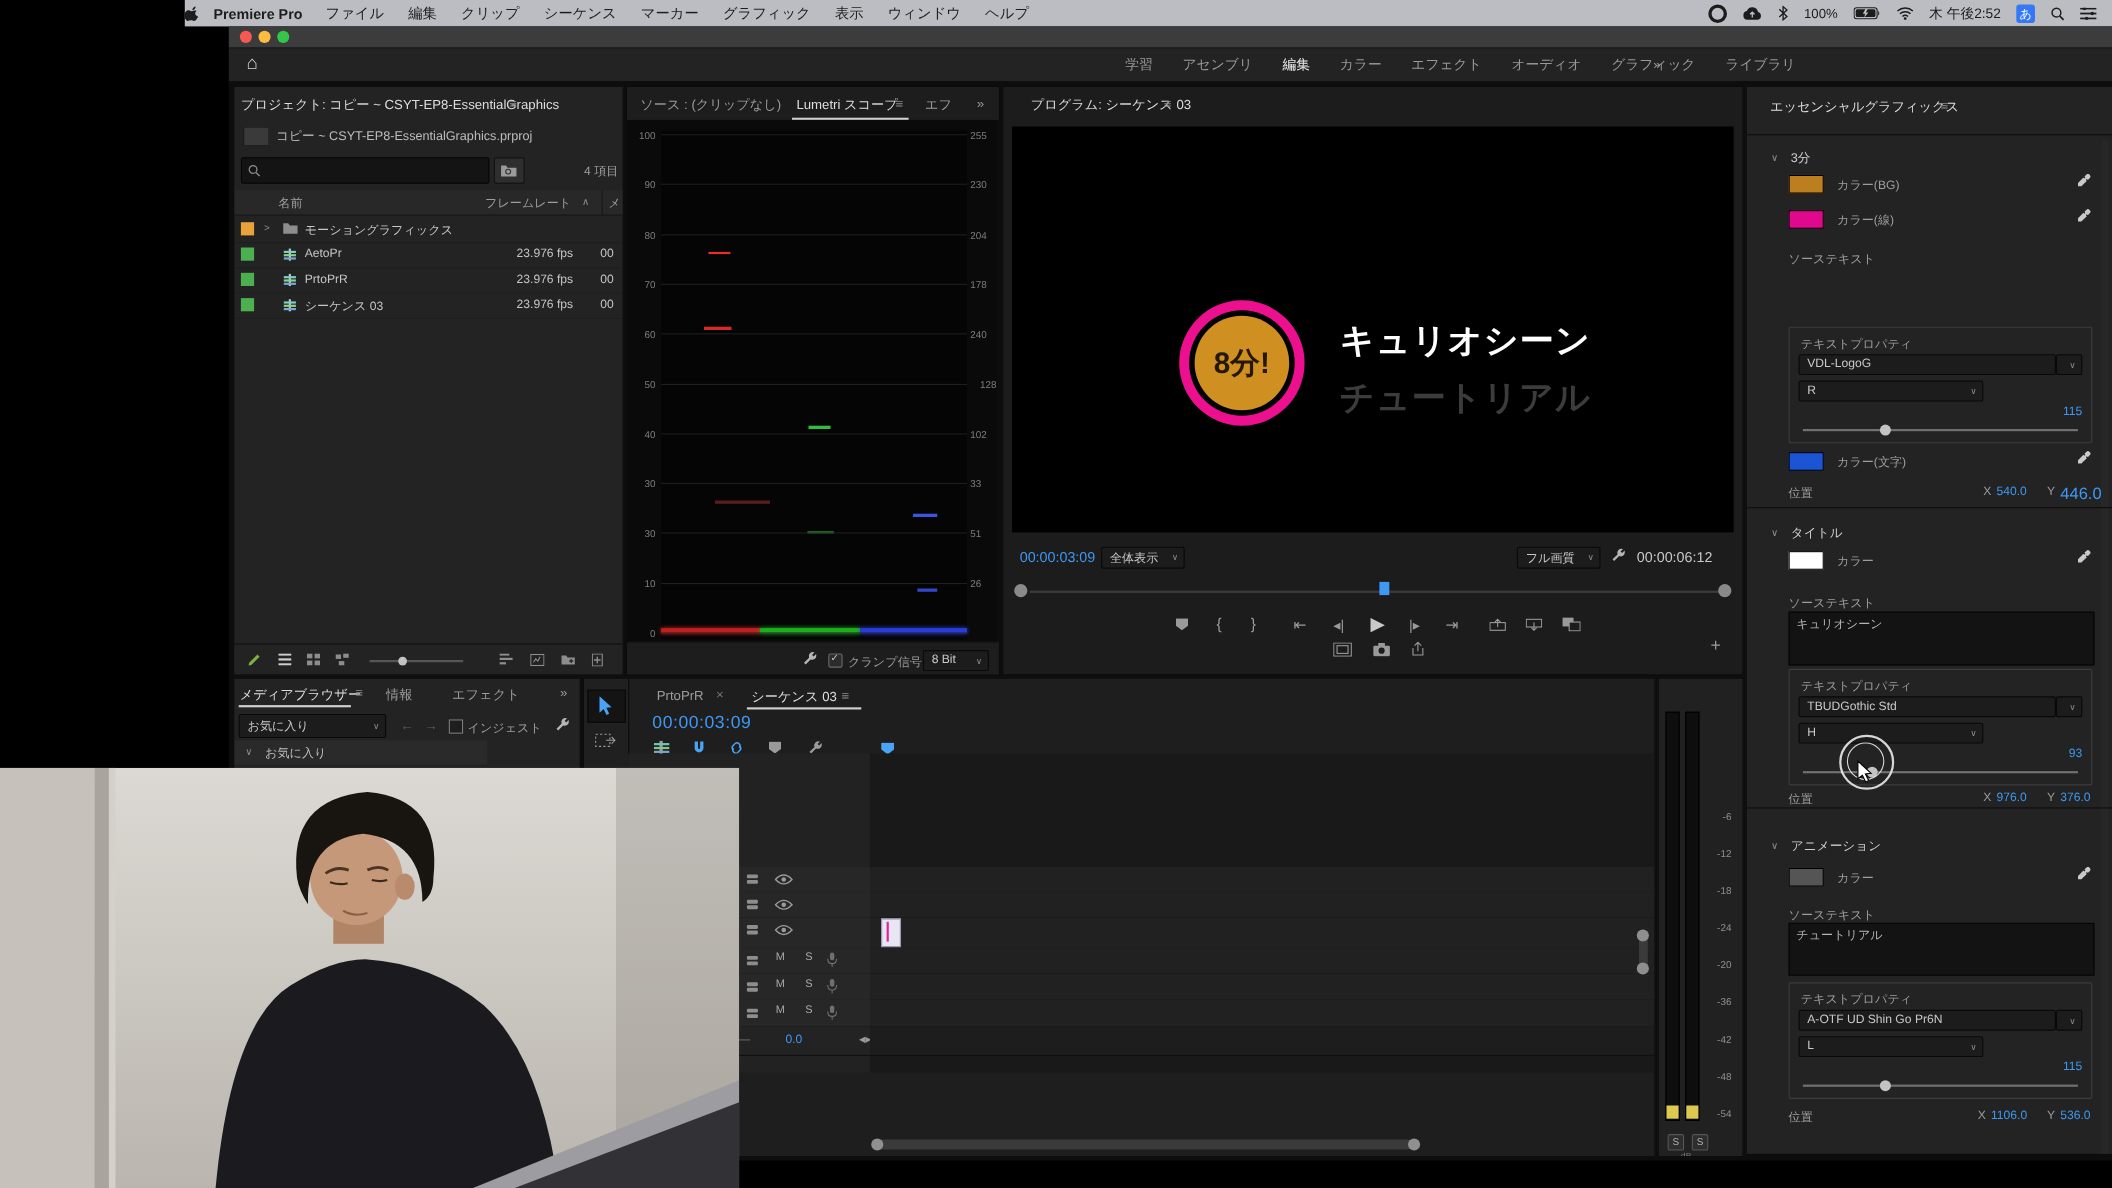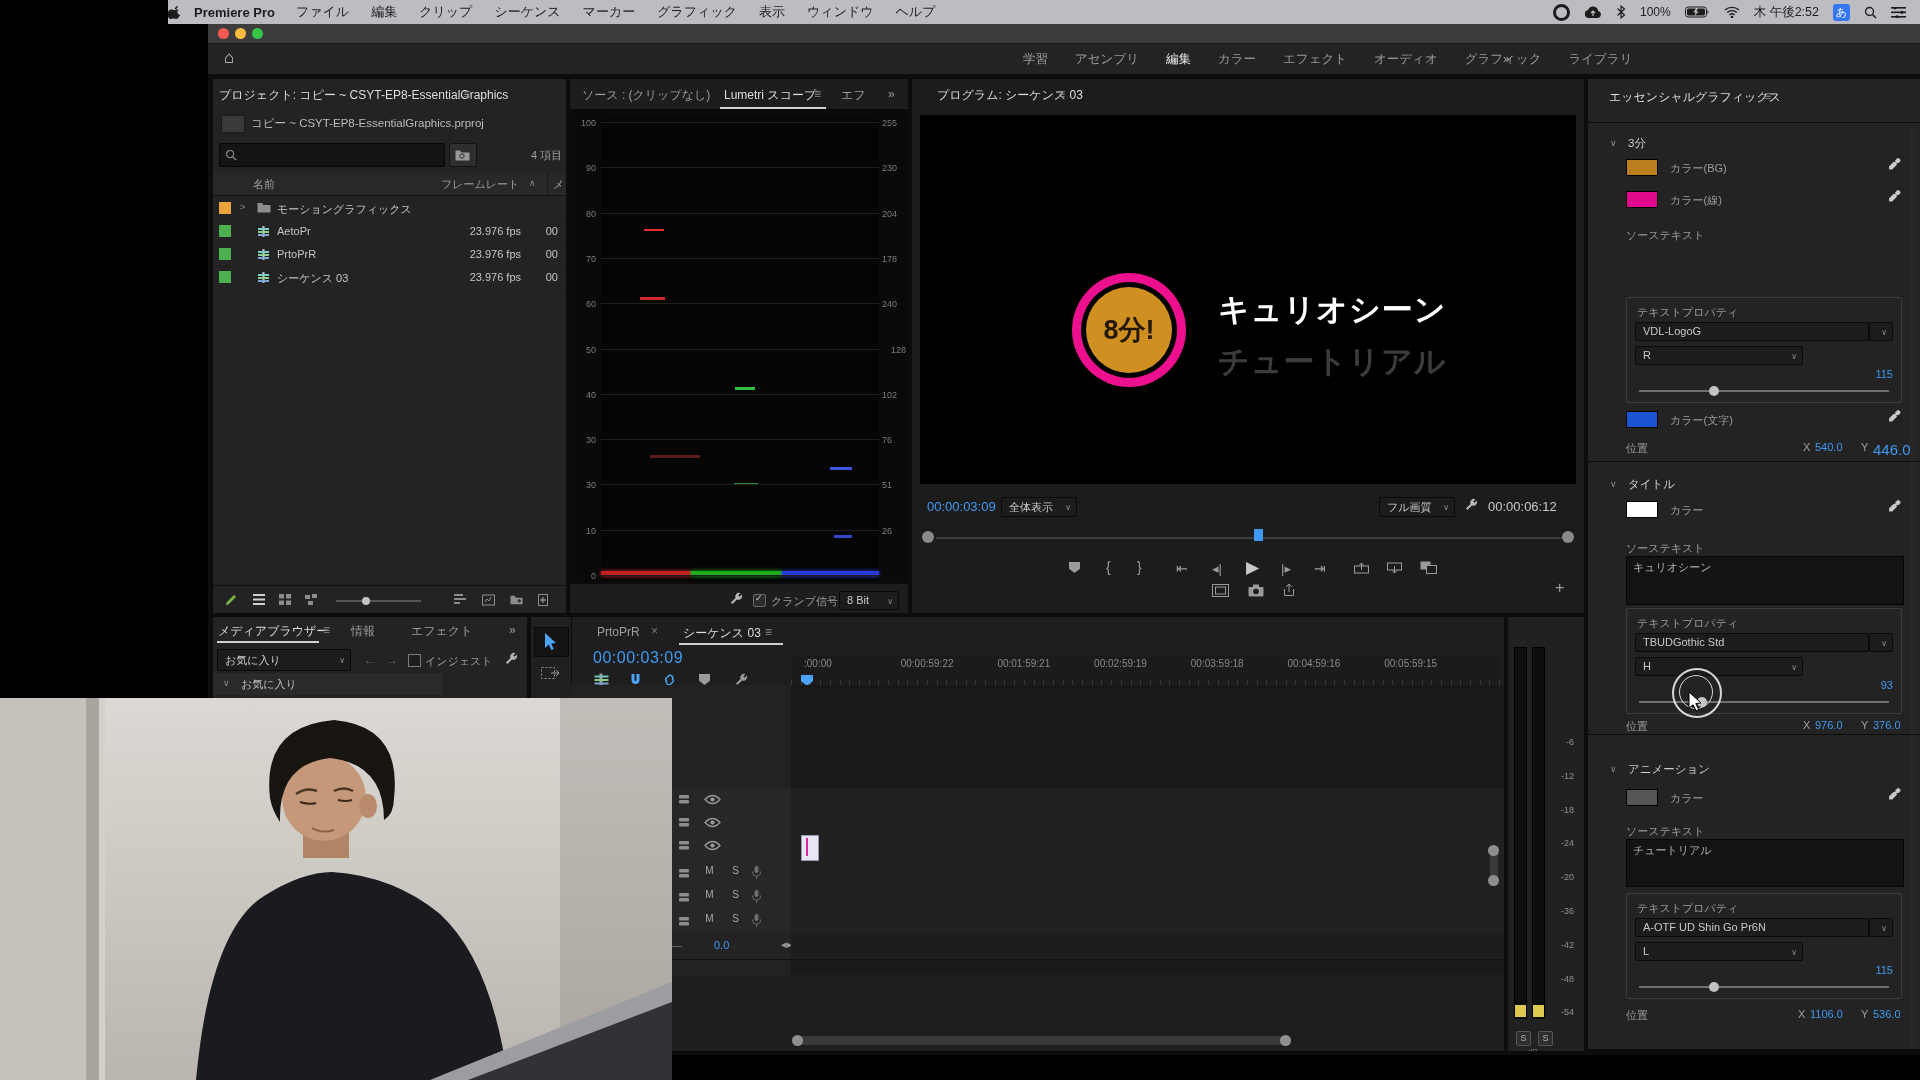--- a/index.html
+++ b/index.html
@@ -309,21 +309,21 @@
           <div class="a axlab" style="left: 2px; top: 462px;">0</div>
         </div>
       <div id="axisR">
           <div class="a axlab" style="left: 312px; top: 9px; text-align: left;">255</div>
           <div class="a axlab" style="left: 312px; top: 54.3px; text-align: left;">230</div>
           <div class="a axlab" style="left: 312px; top: 99.6px; text-align: left;">204</div>
           <div class="a axlab" style="left: 312px; top: 144.9px; text-align: left;">178</div>
           <div class="a axlab" style="left: 312px; top: 190.2px; text-align: left;">240</div>
           <div class="a axlab" style="left: 312px; top: 235.5px; text-align: right;">128</div>
           <div class="a axlab" style="left: 312px; top: 280.8px; text-align: left;">102</div>
-          <div class="a axlab" style="left: 312px; top: 326.1px; text-align: left;">76</div>
+          <div class="a axlab" style="left: 312px; top: 326.1px; text-align: left;">33</div>
           <div class="a axlab" style="left: 312px; top: 371.4px; text-align: left;">51</div>
           <div class="a axlab" style="left: 312px; top: 416.7px; text-align: left;">26</div>
         </div>
     </div>
     <div class="a" style="left:0;top:504px;width:338px;height:30px;background:#1d1d1d;border-top:1px solid #0c0c0c">
       <svg class="a" style="left:159px;top:8px" width="14" height="14" viewBox="0 0 16 16">
           <path fill="#b5b5b5" d="M15 4.6a4.3 4.3 0 0 1-5.9 4L3.9 13.8 2.2 12 7.4 6.9a4.3 4.3 0 0 1 5.7-5.6L10.6 3.8l1.6 1.6L14.7 2.9c.2.5.3 1.1.3 1.7z"></path>
         </svg>
       <div class="a" style="left:183px;top:10px;width:11px;height:11px;background:#2c2c2c;border:1px solid #6a6a6a;border-radius:2px">
         <span class="a" style="left:1px;top:-2px;color:#c9c9c9;font-size:9px">✓</span>
@@ -595,29 +595,20 @@
         <path d="M3 1v6a4 4 0 0 0 8 0V1H8v6a1 1 0 0 1-2 0V1z" fill="#4ba3f5"></path>
       </svg>
     <svg class="a" style="left:131px;top:56px" width="15" height="14" viewBox="0 0 14 14">
         <path d="M4 8.5a2.7 2.7 0 0 1 0-3.8l1.8-1.8a2.7 2.7 0 0 1 3.8 3.8M10 5.5a2.7 2.7 0 0 1 0 3.8l-1.8 1.8a2.7 2.7 0 0 1-3.8-3.8" stroke="#4ba3f5" fill="none" stroke-width="1.4"></path>
       </svg>
     <span class="a" style="left:168px;top:57px;width:11px;height:11px;background:#9a9a9a;clip-path:polygon(0 0,100% 0,100% 62%,50% 100%,0 62%)"></span>
     <svg class="a" style="left:203px;top:56px" width="14" height="14" viewBox="0 0 16 16">
         <path fill="#9a9a9a" d="M15 4.6a4.3 4.3 0 0 1-5.9 4L3.9 13.8 2.2 12 7.4 6.9a4.3 4.3 0 0 1 5.7-5.6L10.6 3.8l1.6 1.6L14.7 2.9c.2.5.3 1.1.3 1.7z"></path>
       </svg>
 
-    <div class="a" id="tl-ruler" style="left:260px;top:39px;width:710px;height:29px;background:#1b1b1b;border-bottom:1px solid #0c0c0c;background-image:repeating-linear-gradient(90deg,#3a3a3a 0 1px,transparent 1px 9.7px);background-size:100% 5px;background-position:0 24px;background-repeat:no-repeat">
-        <div class="a rlab" style="left: 13px;">:00:00</div>
-        <div class="a rlab" style="left: 109.7px;">00:00:59:22</div>
-        <div class="a rlab" style="left: 206.4px;">00:01:59:21</div>
-        <div class="a rlab" style="left: 303.1px;">00:02:59:19</div>
-        <div class="a rlab" style="left: 399.8px;">00:03:59:18</div>
-        <div class="a rlab" style="left: 496.5px;">00:04:59:16</div>
-        <div class="a rlab" style="left: 593.2px;">00:05:59:15</div>
-      </div>
 
     <span class="a" style="left:270px;top:58px;width:12px;height:11px;background:#4ba3f5;clip-path:polygon(0 0,100% 0,100% 55%,50% 100%,0 55%)"></span>
     <div class="a" style="left:275px;top:68px;width:1px;height:276px;background:#8fa2b8"></div>
 
     <div class="a" style="left:277px;top:72px;width:664px;height:7px;background:#3d3d3d;border-radius:4px"></div>
     <span class="a" style="left:272px;top:70px;width:11px;height:11px;border-radius:50%;background:#9b9b9b"></span>
     <span class="a" style="left:936px;top:70px;width:11px;height:11px;border-radius:50%;background:#9b9b9b"></span>
 
     <div class="a" style="left:40px;top:68px;width:220px;height:290px;background:#222"></div>
     <div class="a" style="left:260px;top:68px;width:713px;height:290px;background:#191919"></div>

